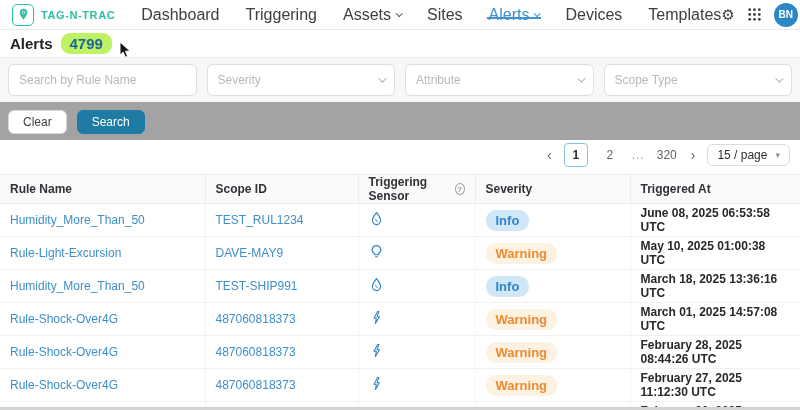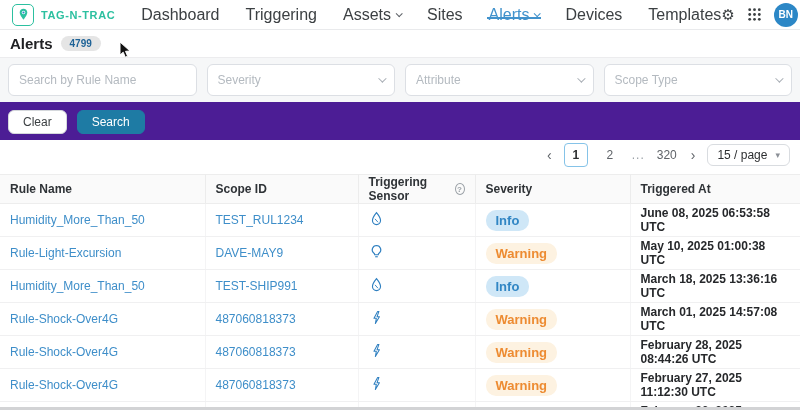--- a/index.html
+++ b/index.html
@@ -27,32 +27,32 @@
   .gear { font-size:15px; color:#3c4043; line-height:1; cursor:pointer; }
   .apps-grid { cursor:pointer; display:block; }
   .avatar { width:24px; height:24px; border-radius:50%; background:#2c87c6; color:#fff;
     font-size:10px; font-weight:700; display:flex; align-items:center; justify-content:center;
     cursor:pointer; }
 
   
   .titlebar { height:28px; display:flex; align-items:center; padding:0 10px;
     border-bottom:1px solid #ececee; }
   .page-title { font-size:15px; font-weight:700; color:#202124; }
-  .count-badge { margin-left:8px; background:#e5e5e5; color:#1f6397; font-size:10px;
+  .count-badge { margin-left:8px; background:#bef264; color:#1f6397; font-size:15px;
     font-weight:600; padding:2px 9px; border-radius:9px; }
 
   
   .filter-strip { background:#f6f7f8; padding:6px 8px; display:flex; gap:10px; }
   .f-field { flex:1; height:32px; background:#fff; border:1px solid #dcdfe4; border-radius:6px;
     display:flex; align-items:center; padding:0 10px; font-size:12px; color:#b4bac0; }
   input.f-input { outline:none; }
   input.f-input::placeholder { color:#b4bac0; }
   .f-field .dd-caret { margin-left:auto; width:6px; height:6px; border-right:1.4px solid #a7adb4;
     border-bottom:1.4px solid #a7adb4; transform:rotate(45deg) translateY(-2px); }
-  .btn-row { padding:8px 8px 6px; display:flex; gap:10px; background:#4c1d95; }
+  .btn-row { padding:8px 8px 6px; display:flex; gap:10px; background:#a3a3a3; }
   .btn { font-size:12px; border-radius:6px; padding:4px 14px; cursor:pointer;
     border:1px solid #d5d8dc; background:#fff; color:#3c4043;
     font-family:"Liberation Sans", sans-serif; }
   .btn-primary { background:#1e7ba4; border-color:#1e7ba4; color:#fff; }
 
   
   .pag-row { display:flex; align-items:center; justify-content:flex-end; gap:10px;
     padding:3px 10px 5px; font-size:12px; color:#5f6368; }
   .pag-arrow { font-size:14px; color:#5f6368; cursor:pointer; line-height:1; padding:0 2px; }
   .pag-page { min-width:24px; height:24px; display:flex; align-items:center; justify-content:center;

